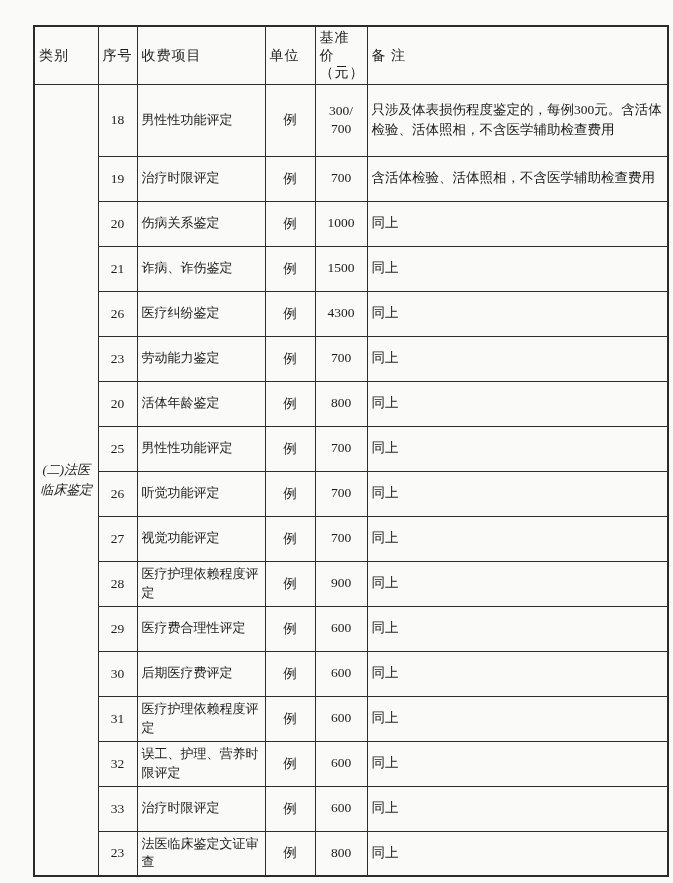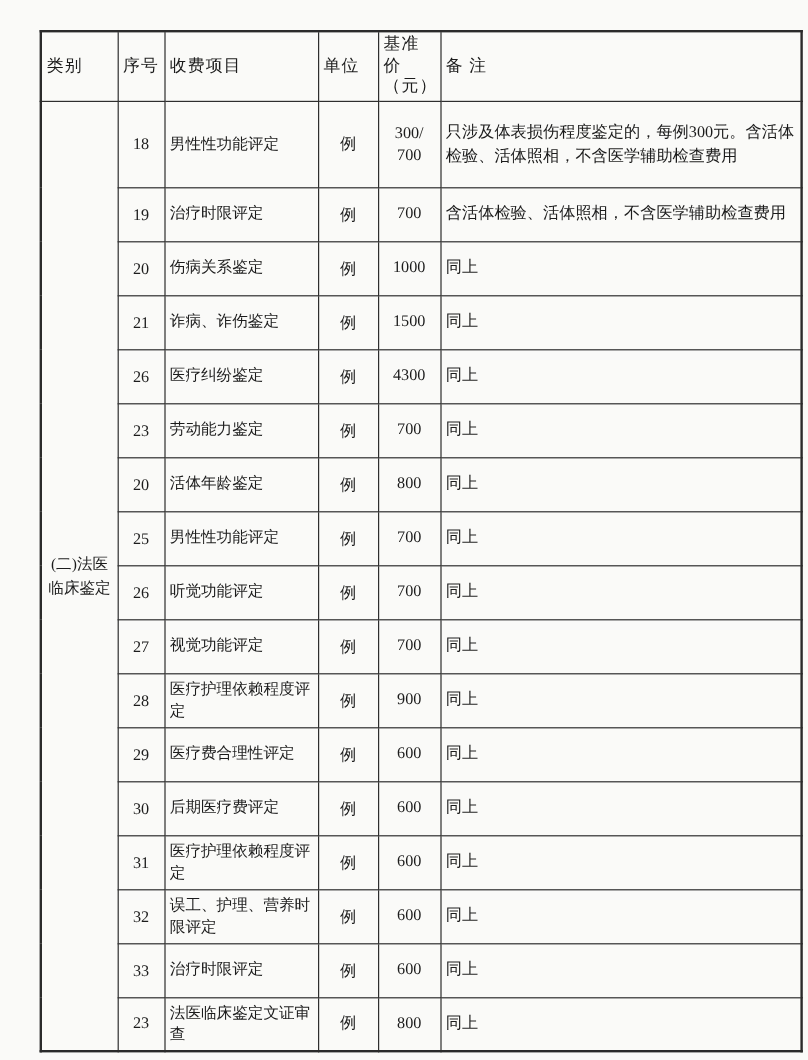--- a/index.html
+++ b/index.html
@@ -45,20 +45,21 @@
     letter-spacing: 1px;
   }
   tbody tr { height: 45px; }
   tbody tr:first-child { height: 72px; }
   td.c-category {
     font-size: 13px;
     text-align: center;
     white-space: pre-line;
     line-height: 1.55;
     padding: 2px 1px;
+    font-style: italic;
   }
   td.c-no {
     font-size: 13.5px;
     text-align: center;
     margin-top: 32px;
   }
   td.c-item {
     font-size: 13px;
     text-align: left;
     padding-left: 6px;

